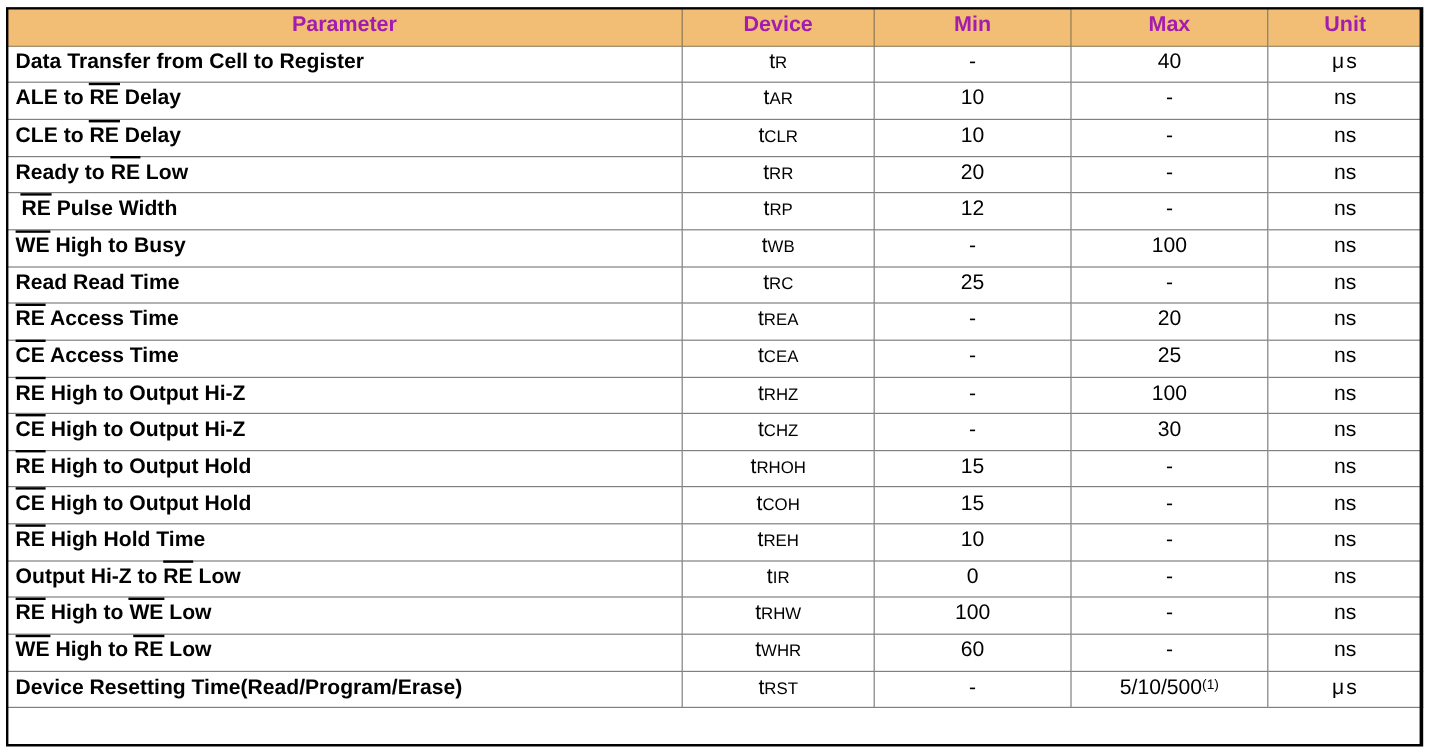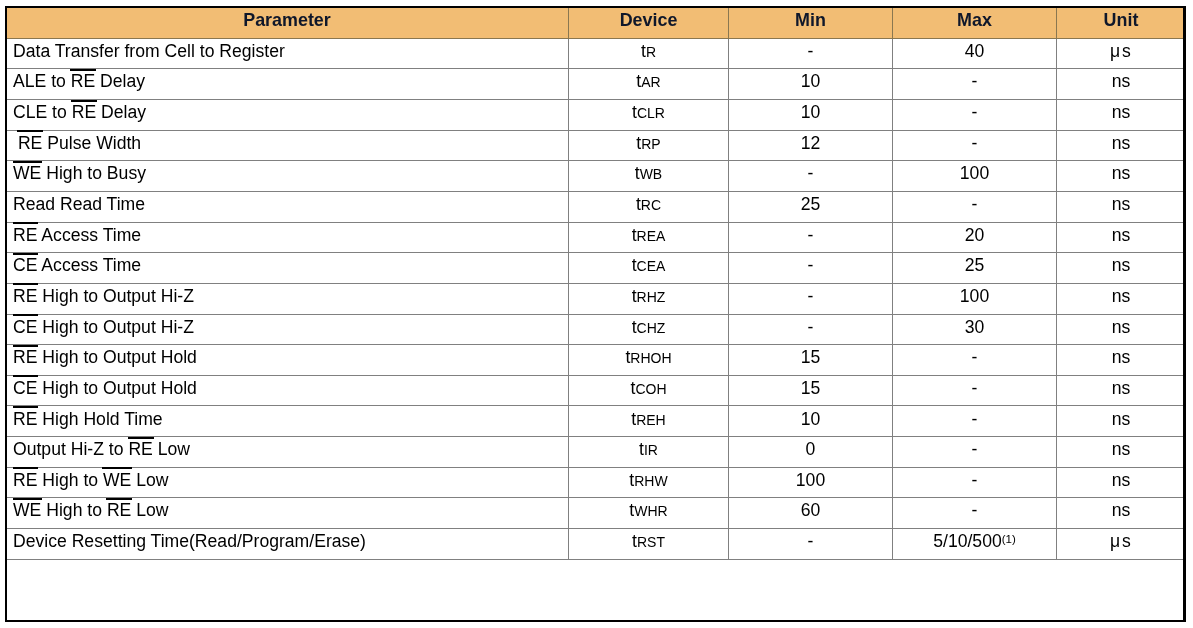--- a/index.html
+++ b/index.html
@@ -2,23 +2,23 @@
 <html><head>
 <meta charset="utf-8">
 <title>Timing Characteristics</title>
 <style>
   html,body{margin:0;padding:0;background:#ffffff;}
   body{width:1193px;height:628px;overflow:hidden;font-family:"Liberation Sans",sans-serif;}
   #page{position:relative;width:1193px;height:628px;background:#ffffff;}
   #spec-table{position:absolute;left:5px;top:6px;width:1180px;border-collapse:collapse;table-layout:fixed;}
   #spec-table td,#spec-table th{border:1px solid #808080;padding:0;margin:0;height:30.66px;box-sizing:border-box;vertical-align:middle;}
   #spec-table th{height:31.6px;border-color:#8a7750;}
-  thead th{background:#f2bd74;font-weight:bold;font-size:17.9px;color:#0f172a;text-align:center;vertical-align:middle;padding-bottom:3.6px!important;}
+  thead th{background:#f2bd74;font-weight:bold;font-size:17.9px;color:#a21caf;text-align:center;vertical-align:middle;padding-bottom:3.6px!important;}
   tbody td{font-size:17.6px;color:#000;white-space:nowrap;vertical-align:middle;padding-bottom:4.6px!important;}
-  #spec-table td.param{text-align:left;padding-left:7px;}
+  #spec-table td.param{text-align:left;padding-left:7px;font-weight:bold;}
   #spec-table td.ctr{text-align:center;}
   col.c-param{width:563px;}
   col.c-sym{width:160px;}
   col.c-min{width:164px;}
   col.c-max{width:164px;}
   col.c-unit{width:129px;}
   .ov{position:relative;display:inline-block;text-align:right;}
   .ov::before{content:"";position:absolute;left:-0.5px;right:-0.7px;top:-2.4px;height:2px;background:#000;}
   .sub{font-size:14px;}
   .sup{font-size:11.5px;position:relative;top:-4.2px;}
@@ -58,20 +58,27 @@
           <td class="param"><span>ALE to </span><span class="ov">RE</span><span> Delay</span></td>
           <td class="ctr sym"><span>t</span><span class="sub">AR</span></td>
           <td class="ctr"><span>10</span></td>
           <td class="ctr"><span>-</span></td>
           <td class="ctr"><span>ns</span></td>
         </tr>
         <tr>
           <td class="param"><span>CLE to </span><span class="ov">RE</span><span> Delay</span></td>
           <td class="ctr sym"><span>t</span><span class="sub">CLR</span></td>
           <td class="ctr"><span>10</span></td>
+          <td class="ctr"><span>-</span></td>
+          <td class="ctr"><span>ns</span></td>
+        </tr>
+        <tr>
+          <td class="param"><span>Ready to </span><span class="ov">RE</span><span> Low</span></td>
+          <td class="ctr sym"><span>t</span><span class="sub">RR</span></td>
+          <td class="ctr"><span>20</span></td>
           <td class="ctr"><span>-</span></td>
           <td class="ctr"><span>ns</span></td>
         </tr>
         <tr>
           <td class="param"><span>&nbsp;</span><span class="ov">RE</span><span>&nbsp;Pulse Width</span></td>
           <td class="ctr sym"><span>t</span><span class="sub">RP</span></td>
           <td class="ctr"><span>12</span></td>
           <td class="ctr"><span>-</span></td>
           <td class="ctr"><span>ns</span></td>
         </tr>

